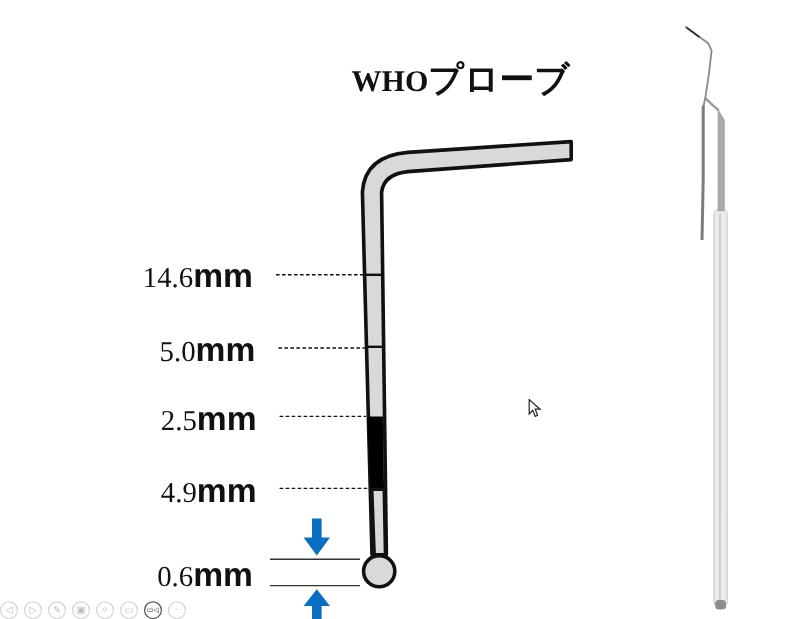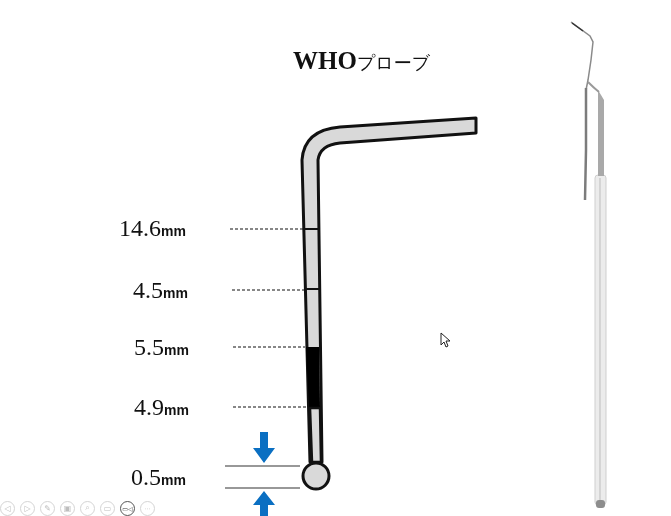--- a/index.html
+++ b/index.html
@@ -1,23 +1,23 @@
 <!DOCTYPE html>
 <html><head>
 <meta charset="utf-8">
 <style>
   html, body { margin:0; padding:0; }
   body { width:671px; height:516px; background:#ffffff; position:relative; overflow:hidden;
          font-family:"Liberation Serif", serif; }
   .slide { position:absolute; left:0; top:0; width:671px; height:516px; }
   .title { position:absolute; left:293px; top:47px; font-size:25px; font-weight:bold; color:#111;
            font-family:"Liberation Serif", serif; letter-spacing:0px; white-space:nowrap; }
-  .title .jp { font-family:"DejaVu Sans", sans-serif; font-weight:normal; font-size:18px; }
+  .title .jp { font-family:"DejaVu Sans", sans-serif; font-weight:bold; font-size:29px; }
   .label { position:absolute; font-size:24px; color:#111; white-space:nowrap; line-height:1; }
-  .label .unit { font-family:"Liberation Sans", sans-serif; font-weight:bold; font-size:14px; }
+  .label .unit { font-family:"Liberation Sans", sans-serif; font-weight:bold; font-size:28px; }
   svg.diagram { position:absolute; left:0; top:0; }
   .cursor { position:absolute; left:440px; top:332px; }
   .toolbar { position:absolute; left:0; top:500px; height:16px; display:flex; gap:5px; align-items:center; }
   .tb-btn { width:15px; height:15px; border:1px solid #d4d4d4; border-radius:50%; box-sizing:border-box;
             display:flex; align-items:center; justify-content:center; font-size:8px; color:#bdbdbd;
             font-family:"DejaVu Sans", sans-serif; background:#fff; }
   .tb-btn.active { border-color:#555; color:#333; }
 </style>
 </head>
 <body>
@@ -61,30 +61,30 @@
       <path d="M598,90 L598,176 L604,176 L604,100 Z" fill="#a9a9a9"></path>
       <path d="M588,82 Q594,88 599,92" fill="none" stroke="#9a9a9a" stroke-width="2"></path>
       <rect x="596" y="500" width="9" height="8" rx="3" fill="#8d8d8d"></rect>
     </g>
   </svg>
 
   <div class="label" style="left:119px; top:216px;">
     <span>14.6</span><span class="unit">mm</span>
   </div>
   <div class="label" style="left:133px; top:278px;">
-    <span>4.5</span><span class="unit">mm</span>
+    <span>5.0</span><span class="unit">mm</span>
   </div>
   <div class="label" style="left:134px; top:335px;">
-    <span>5.5</span><span class="unit">mm</span>
+    <span>2.5</span><span class="unit">mm</span>
   </div>
   <div class="label" style="left:134px; top:395px;">
     <span>4.9</span><span class="unit">mm</span>
   </div>
   <div class="label" style="left:131px; top:465px;">
-    <span>0.5</span><span class="unit">mm</span>
+    <span>0.6</span><span class="unit">mm</span>
   </div>
 
   <svg class="cursor" width="12" height="16" viewBox="0 0 12 16">
     <path d="M1,1 L1,13 L4,10 L6,15 L8,14 L6,9 L10,9 Z" fill="#fff" stroke="#222" stroke-width="1"></path>
   </svg>
 
   <div class="toolbar">
     <div class="tb-btn">
         <span>◁</span>
       </div>

